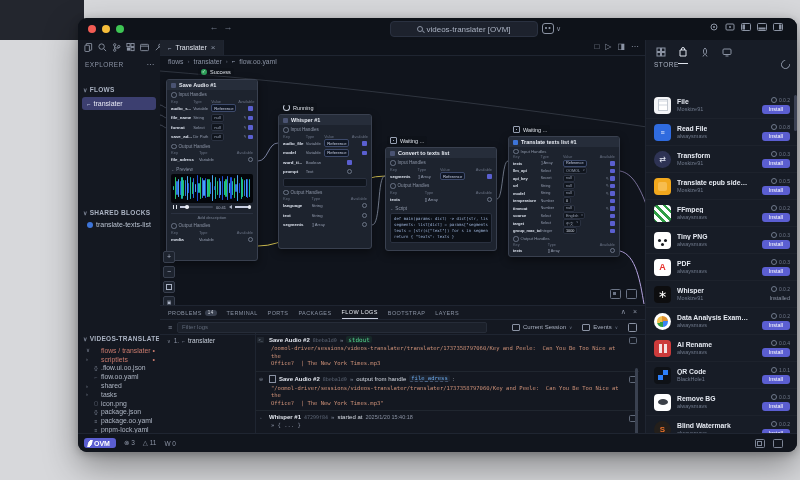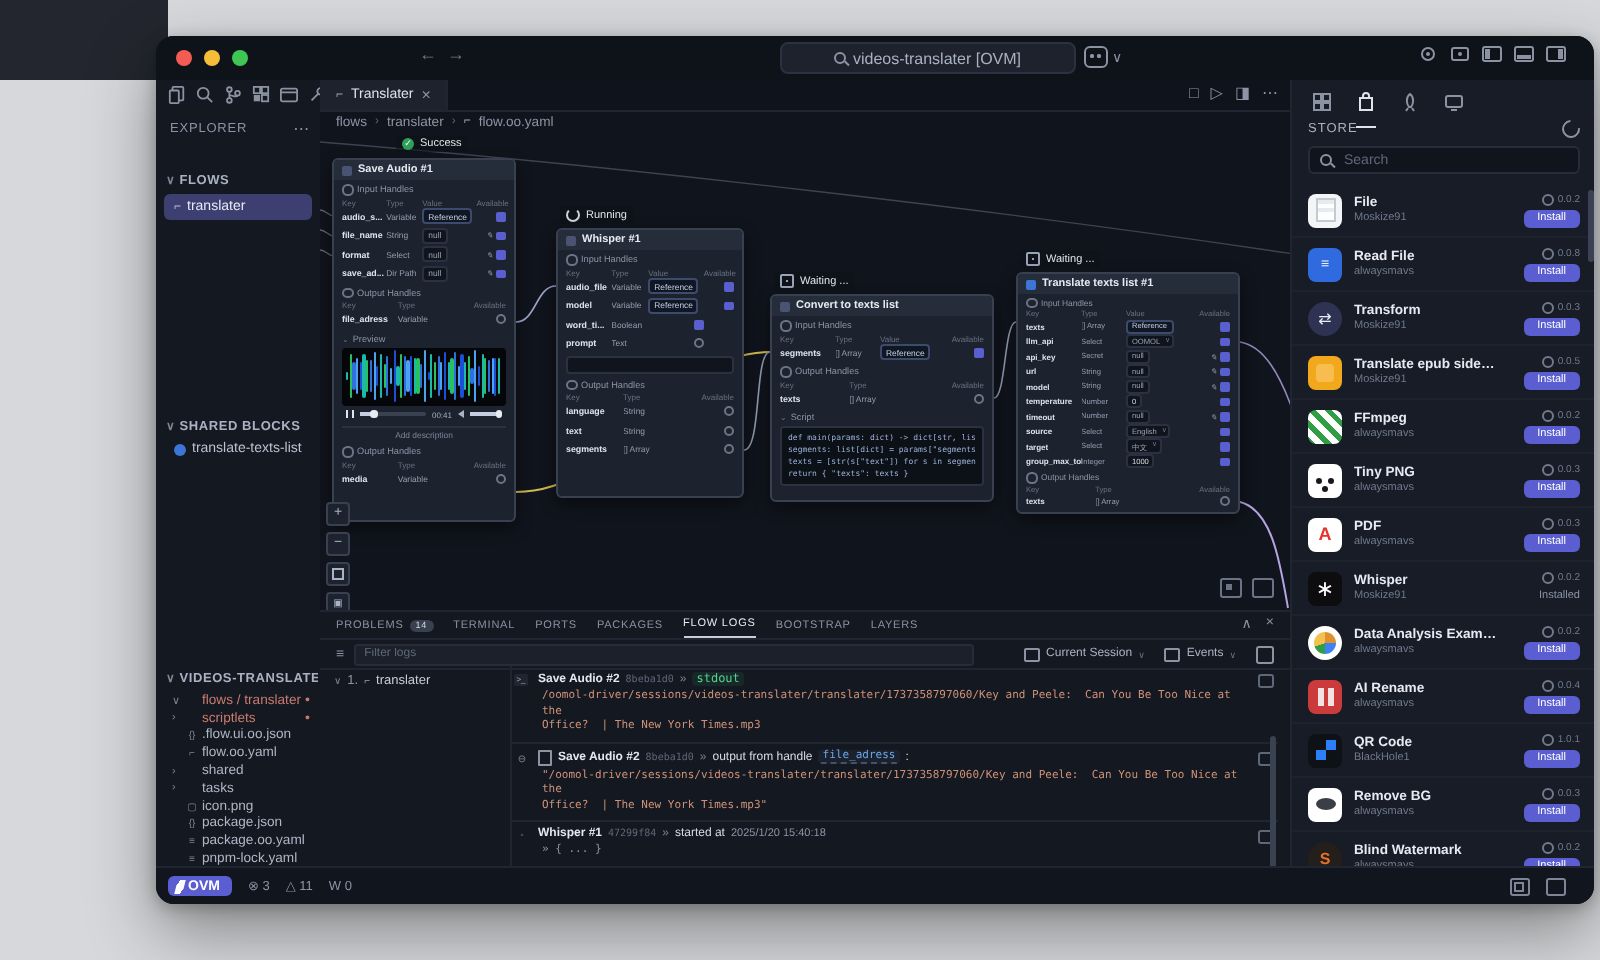--- a/index.html
+++ b/index.html
@@ -1002,24 +1002,20 @@
           </svg></span>
       <span class="st-ic"><svg width="10" height="10" viewBox="0 0 10 10">
             <rect x="1" y="2" width="8" height="5.5" rx="1" fill="none" stroke="#8b93a3"></rect>
             <line x1="3.5" y1="9" x2="6.5" y2="9" stroke="#8b93a3"></line>
           </svg></span>
     </div>
     <div class="st-head">
       <span>STORE</span>
       <span class="st-refresh"></span>
     </div>
-    <div class="st-search">
-      <span class="sicon-mag"></span>
-      <input placeholder="Search" style="">
-    </div>
     <div class="st-list">
 
         <div class="stitem">
           <span class="sticon si-file"></span>
           <span class="stmain">
             <div class="stname">File</div>
             <div class="stauthor">Moskize91</div>
           </span>
           <span class="stright">
             <span class="stver">

